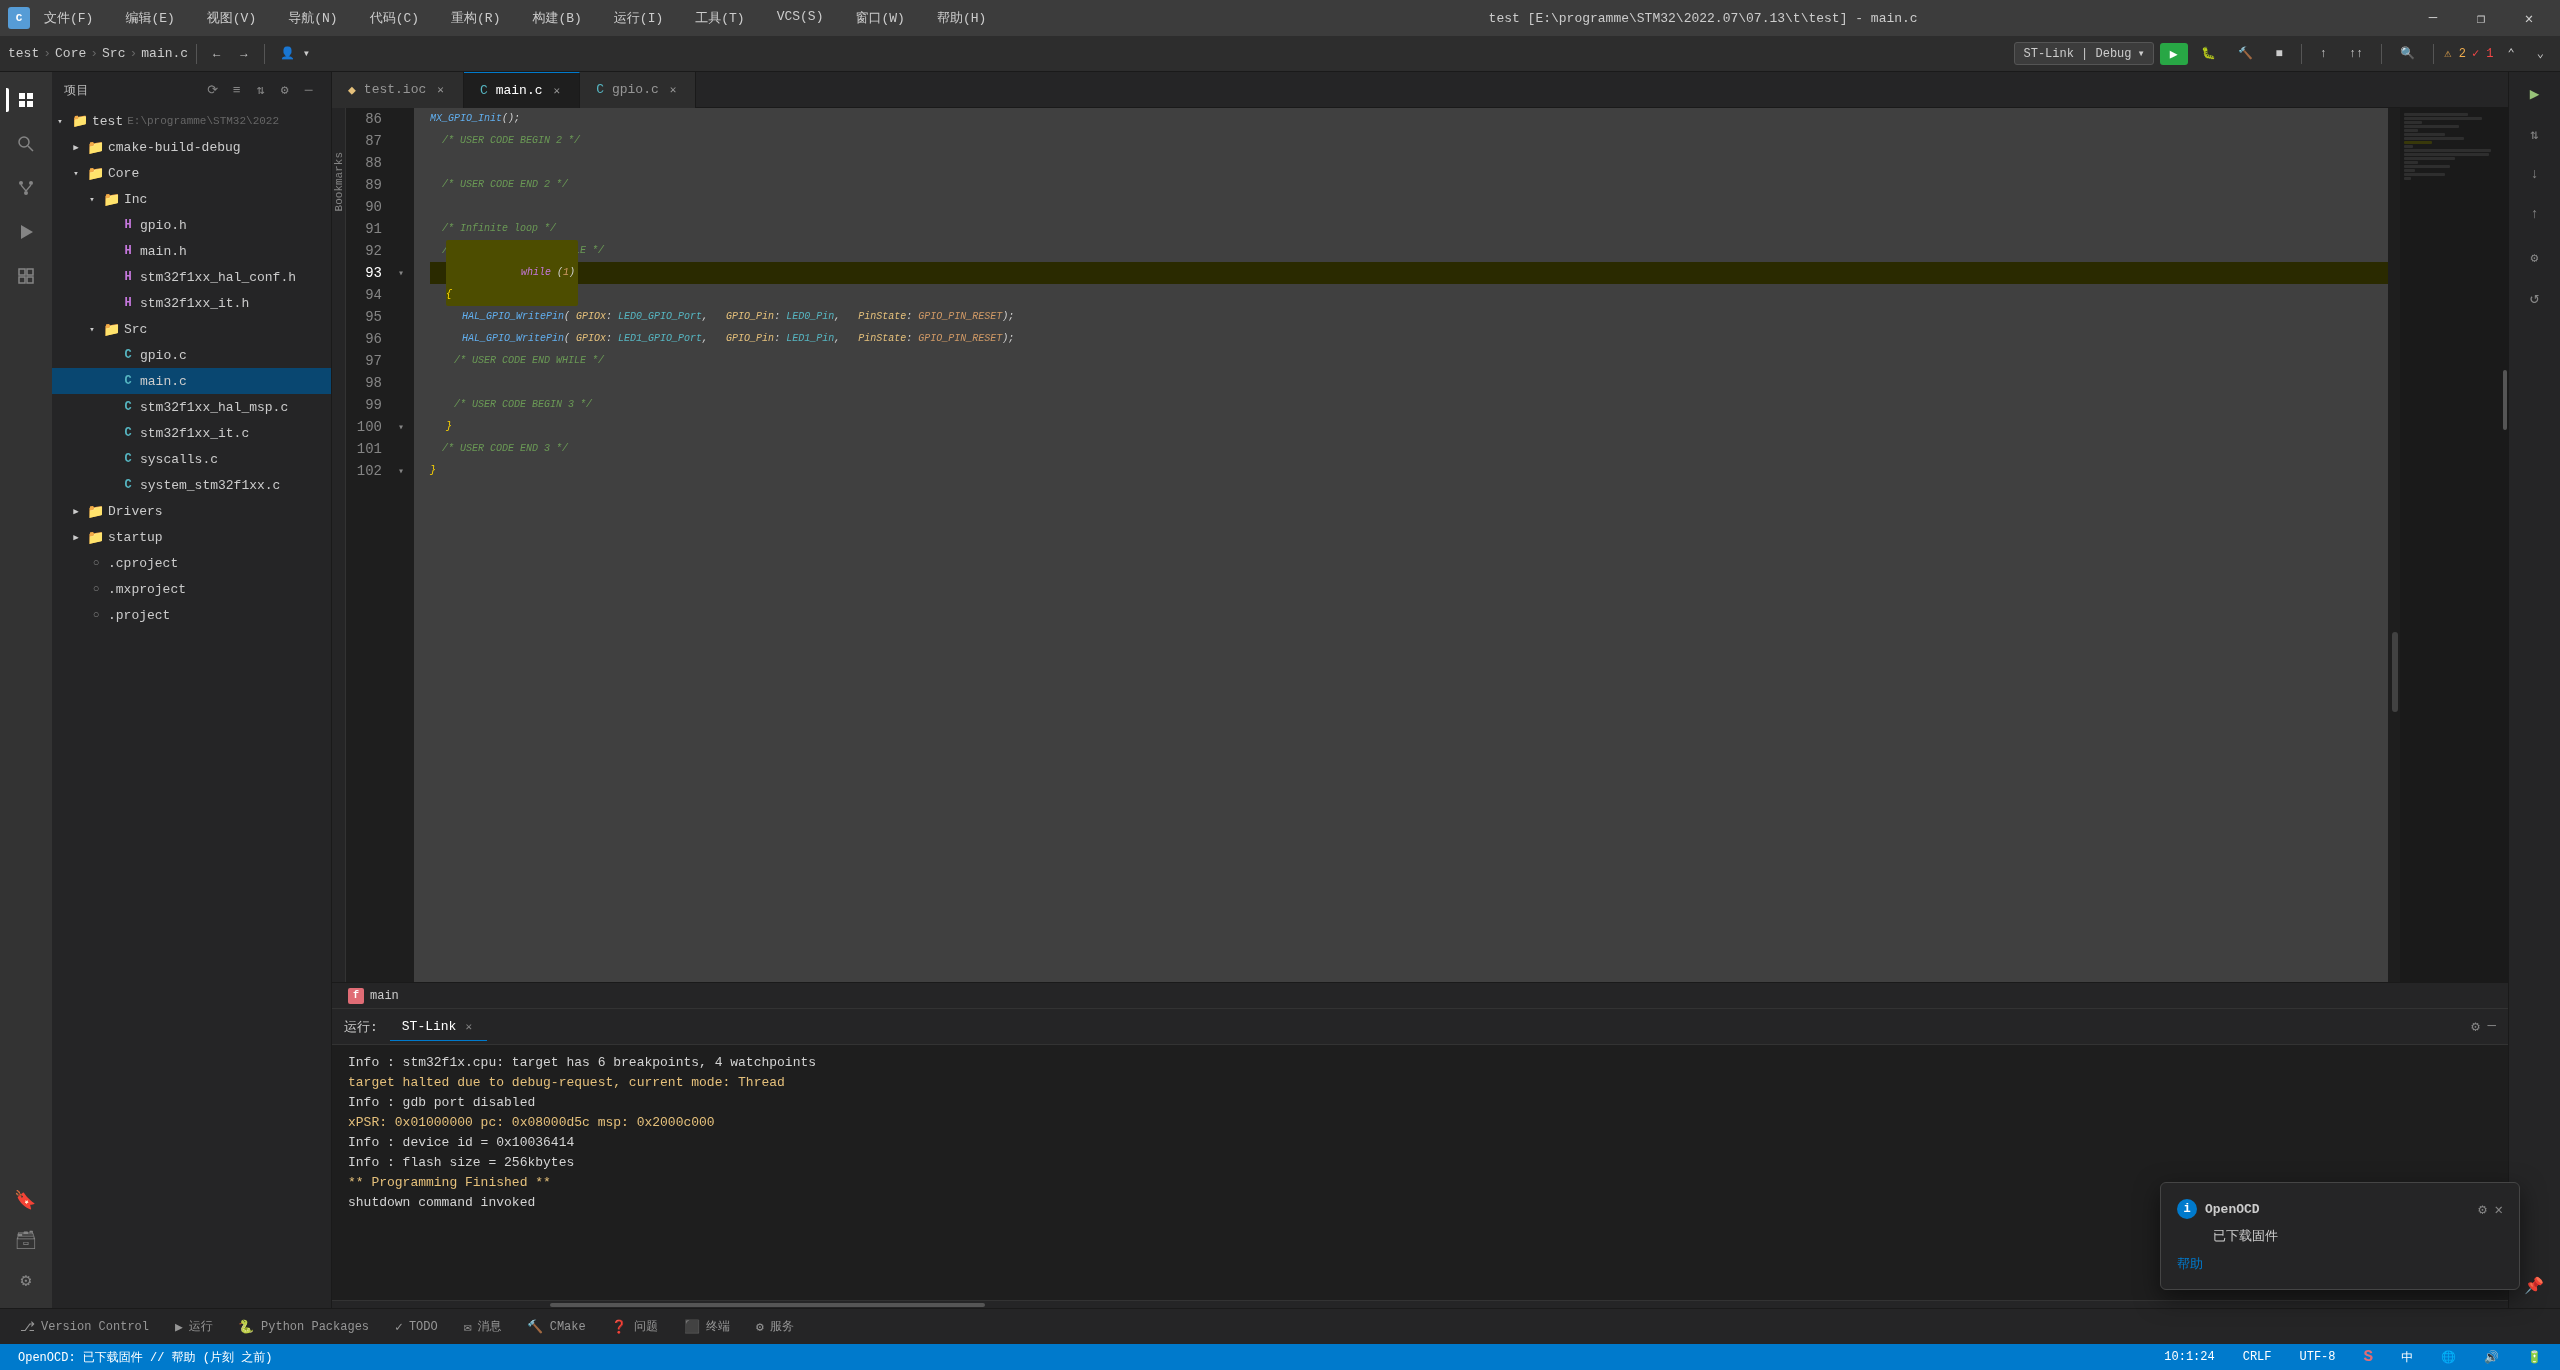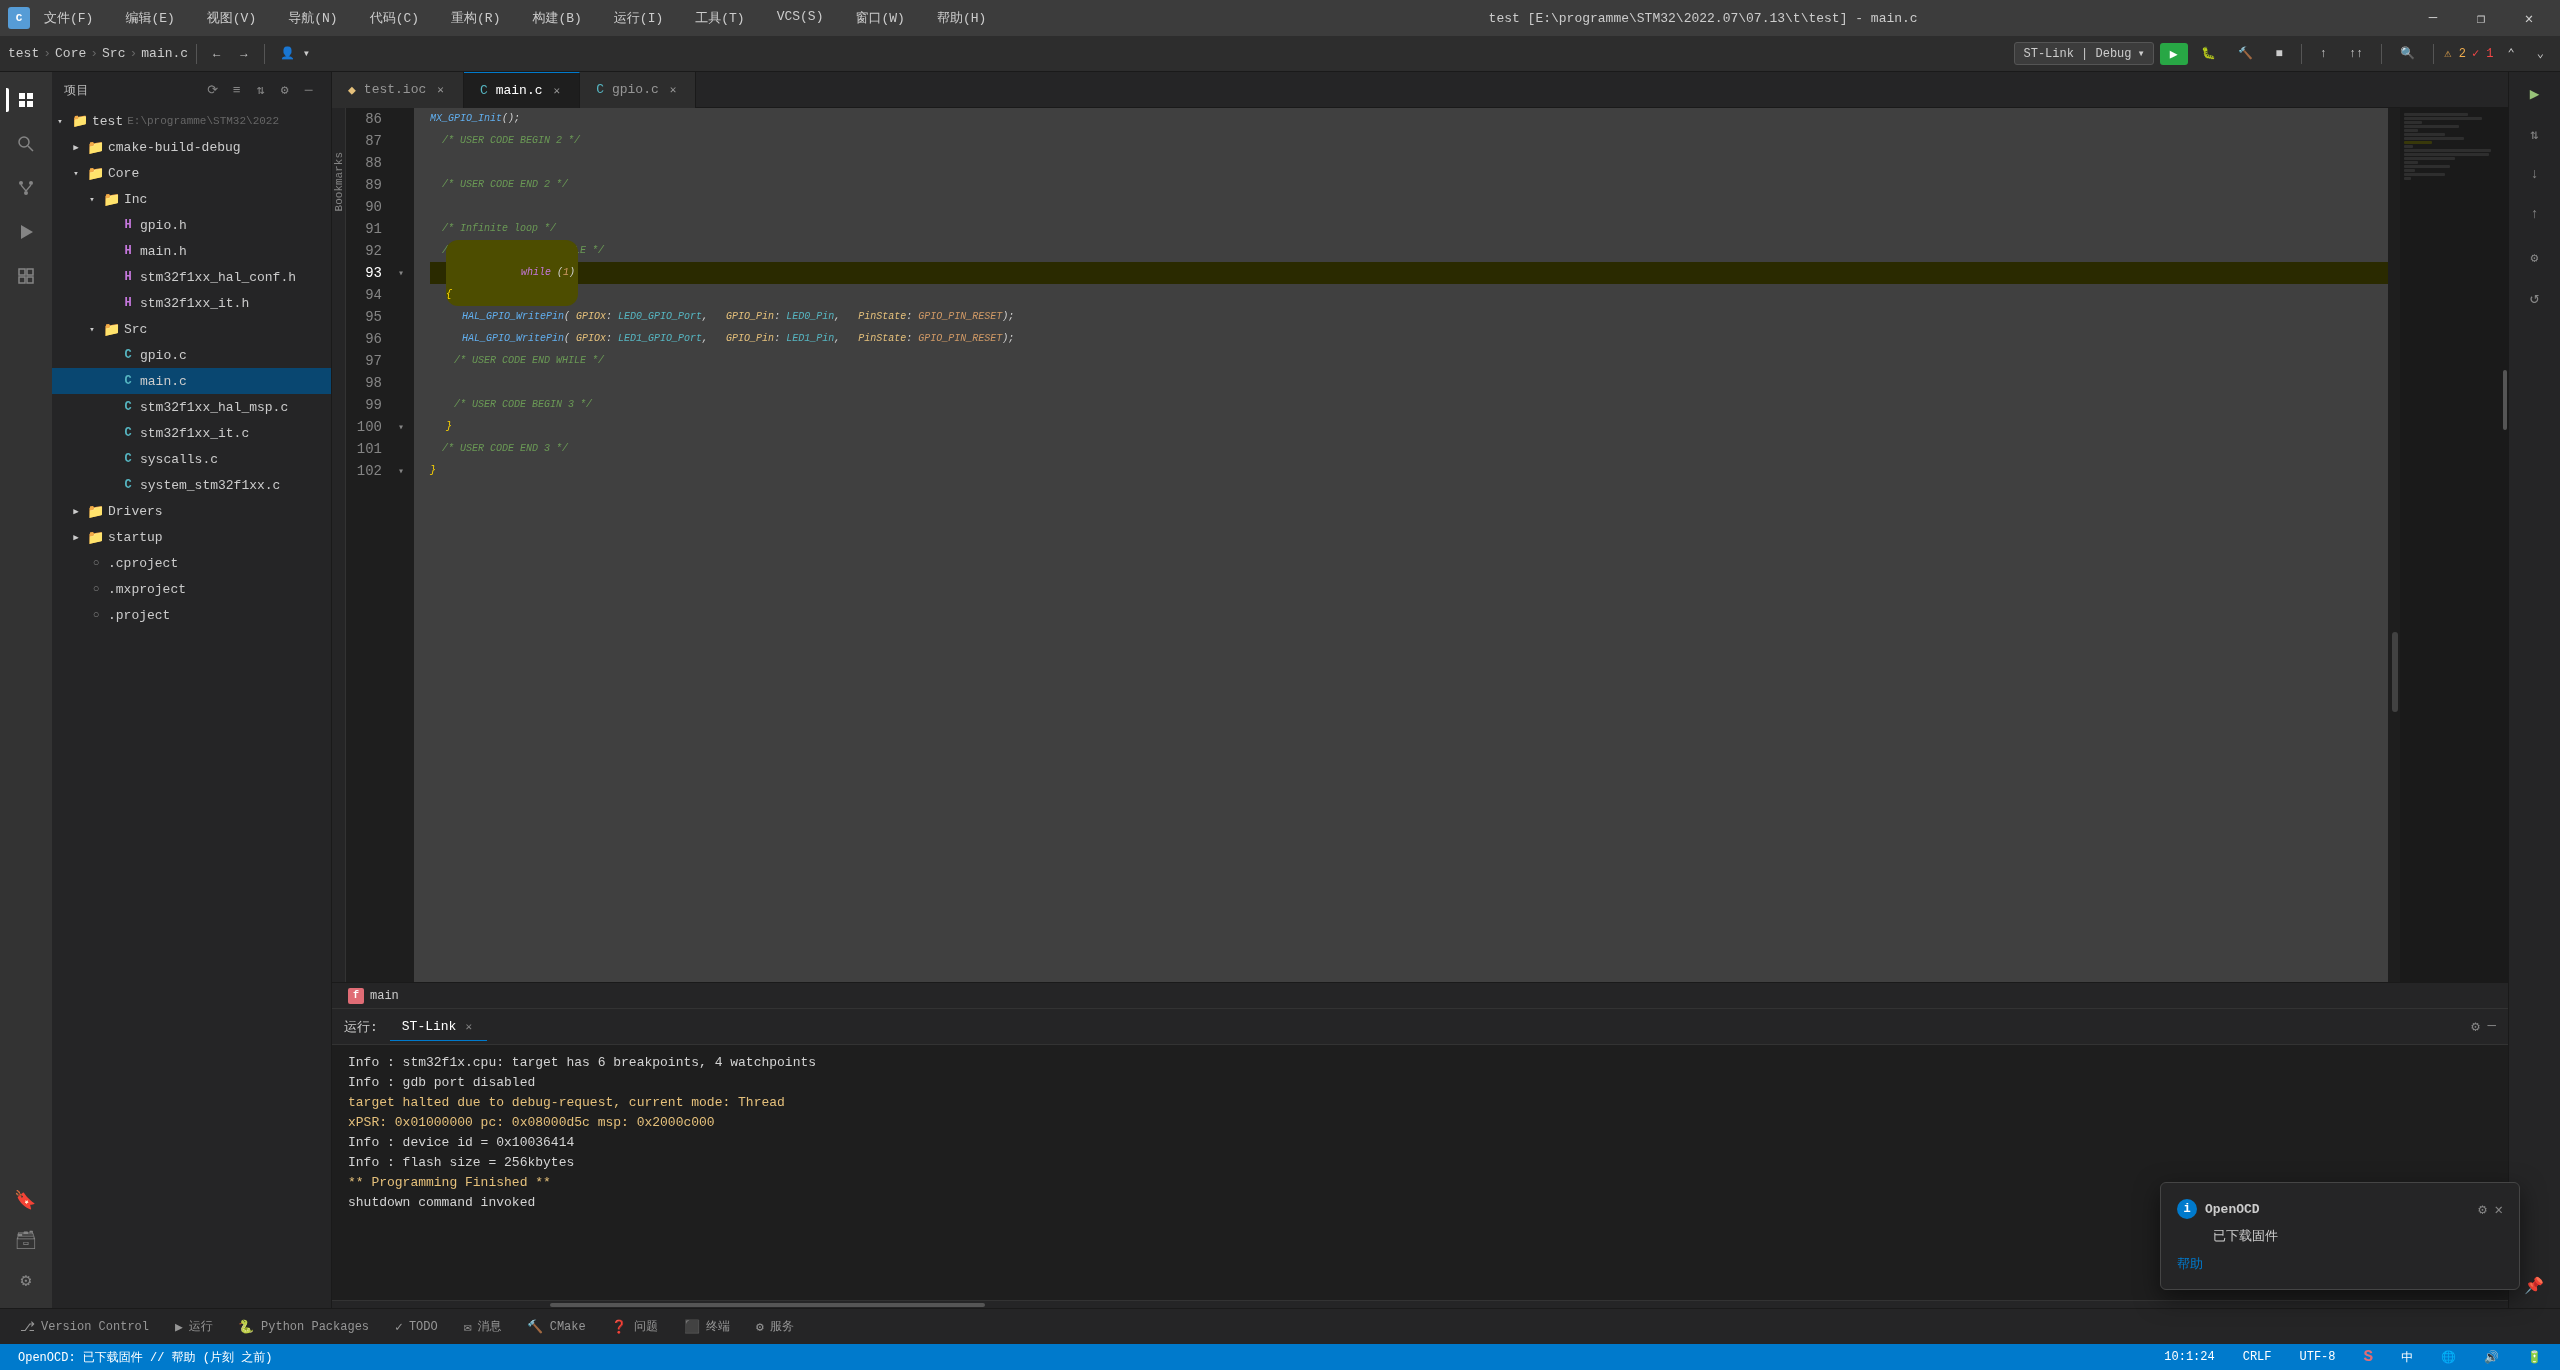--- a/index.html
+++ b/index.html
@@ -931,21 +931,21 @@
         </div>
         <div class="code-line">&nbsp;</div>
         <div class="code-line">
           <span class="kw-comment">  /* Infinite loop */</span>
         </div>
         <div class="code-line">
           <span class="kw-comment">  /* USER CODE BEGIN WHILE */</span>
         </div>
         <div class="code-line" style="background:#2a2a00;">
           <span style="width:16px;display:inline-block;"></span>
-          <span style="background:#4d4d00;border-radius:12px;padding:0 3px;">
+          <span style="background:#4d4d00;border-radius:2px;padding:0 3px;">
             <span class="kw-while">while</span><span> (</span><span class="kw-num">1</span><span>)</span>
           </span>
         </div>
         <div class="code-line">
           <span style="width:16px;display:inline-block;"></span>
           <span class="kw-brace">{</span>
         </div>
         <div class="code-line">
           <span style="width:32px;display:inline-block;"></span>
           <span class="kw-fn">HAL_GPIO_WritePin</span>
@@ -1045,24 +1045,24 @@
         <div class="terminal-tools">
           <span class="terminal-tool">⚙</span>
           <span class="terminal-tool">─</span>
         </div>
       </div>
       <div class="terminal-content">
         <div>
           <span class="t-normal">Info : stm32f1x.cpu: target has 6 breakpoints, 4 watchpoints</span>
         </div>
         <div>
+          <span class="t-yellow">target halted due to debug-request, current mode: Thread</span>
+        </div>
+        <div>
           <span class="t-normal">Info : gdb port disabled</span>
-        </div>
-        <div>
-          <span class="t-yellow">target halted due to debug-request, current mode: Thread</span>
         </div>
         <div>
           <span class="t-yellow">xPSR: 0x01000000 pc: 0x08000d5c msp: 0x2000c000</span>
         </div>
         <div>
           <span class="t-normal">Info : device id = 0x10036414</span>
         </div>
         <div>
           <span class="t-normal">Info : flash size = 256kbytes</span>
         </div>

